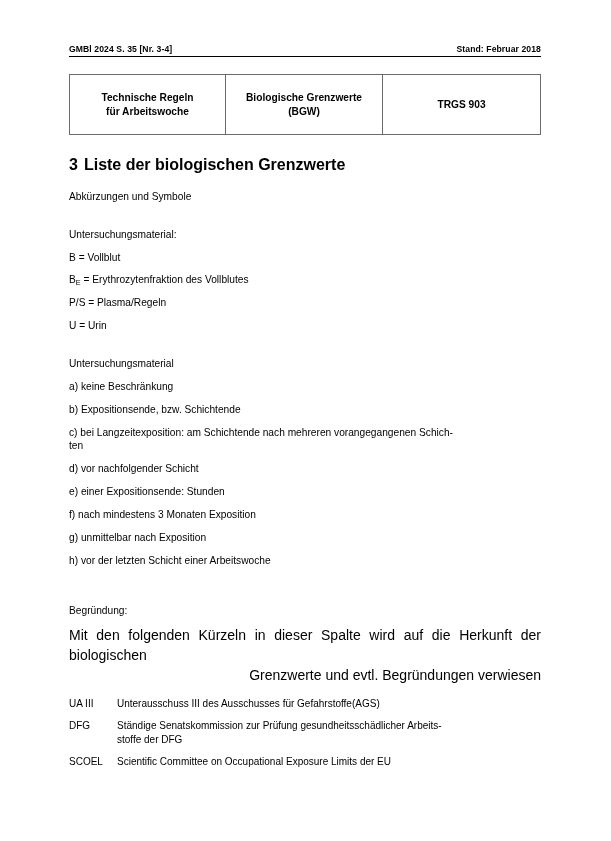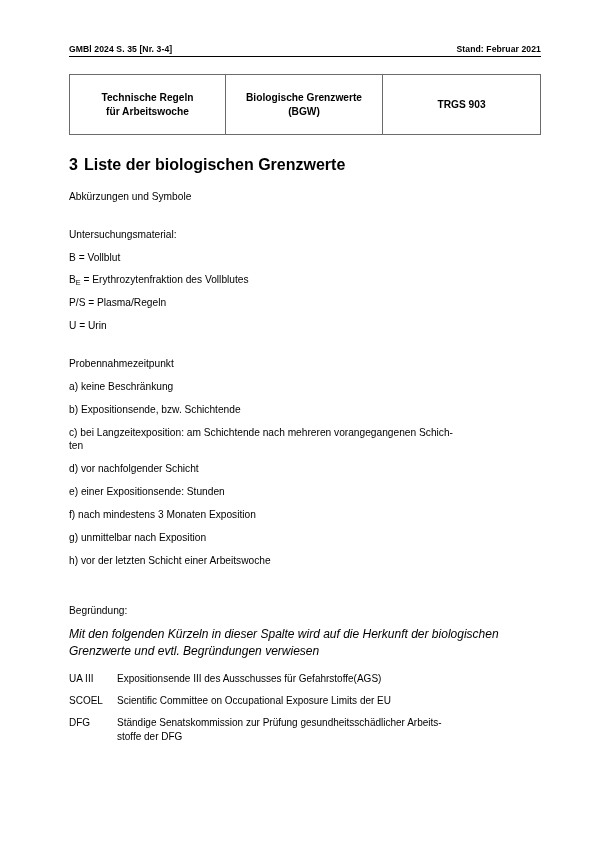--- a/index.html
+++ b/index.html
@@ -94,26 +94,25 @@
 
   sub.sub-e {
     font-size: 7.3px;
     vertical-align: baseline;
     position: relative;
     top: 2px;
   }
 
   .just-para {
     margin-top: 9px;
-    font-size: 12px;
+    font-size: 14px;
     line-height: 1.42;
     text-align: justify;
-    font-style: italic;
-  }
-  .just-para .l2 { display: block; text-align: left; }
+  }
+  .just-para .l2 { display: block; text-align: right; }
 
   
   .abbr-list { margin-top: 11px; }
   .abbr-row {
     display: flex;
     margin-top: 8px;
     font-size: 10px;
     line-height: 1.4;
   }
   .abbr-row:first-child { margin-top: 0; }
@@ -127,21 +126,21 @@
   .abbr-val.justified .l2 { display: block; text-align: left; }
 </style>
 </head>
 <body>
 
 <div class="page">
   <div class="content">
 
     <div class="doc-header">
       <span>GMBl 2024 S. 35 [Nr. 3-4]</span>
-      <span>Stand: Februar 2021</span>
+      <span>Stand: Februar 2018</span>
     </div>
 
     <div class="title-table">
       <div class="title-cell c1">
         <div>
           <span>Technische Regeln</span><br>
           <span>für Arbeitswoche</span>
         </div>
       </div>
       <div class="title-cell c2">
@@ -170,21 +169,21 @@
     <div class="list-line">
       <span>B</span><sub class="sub-e">E</sub><span> = Erythrozytenfraktion des Vollblutes</span>
     </div>
     <div class="list-line">
       <span>P/S</span><span> = Plasma/Regeln</span>
     </div>
     <div class="list-line">
       <span>U</span><span> = Urin</span>
     </div>
 
-    <div class="plain gap-lg">Probennahmezeitpunkt</div>
+    <div class="plain gap-lg">Untersuchungsmaterial</div>
 
     <div class="list-line">
       <span>a)</span>
       <span>keine Beschränkung</span>
     </div>
     <div class="list-line">
       <span>b)</span>
       <span>Expositionsende, bzw. Schichtende</span>
     </div>
     <div class="list-line wrap">
@@ -217,32 +216,32 @@
 
     <div class="just-para">
       <span>Mit den folgenden Kürzeln in dieser Spalte wird auf die Herkunft der biologischen</span>
       <span class="l2">Grenzwerte und evtl. Begründungen verwiesen</span>
     </div>
 
     <div class="abbr-list">
       <div class="abbr-row">
         <div class="abbr-key">UA III</div>
         <div class="abbr-val">
-          <span>Expositionsende III des Ausschusses für Gefahrstoffe(AGS)</span>
-        </div>
-      </div>
-      <div class="abbr-row">
-        <div class="abbr-key">SCOEL</div>
-        <div class="abbr-val">
-          <span>Scientific Committee on Occupational Exposure Limits der EU</span>
+          <span>Unterausschuss III des Ausschusses für Gefahrstoffe(AGS)</span>
         </div>
       </div>
       <div class="abbr-row">
         <div class="abbr-key">DFG</div>
         <div class="abbr-val justified">
           <span>Ständige Senatskommission zur Prüfung gesundheitsschädlicher Arbeits-</span>
           <span class="l2">stoffe der DFG</span>
         </div>
       </div>
+      <div class="abbr-row">
+        <div class="abbr-key">SCOEL</div>
+        <div class="abbr-val">
+          <span>Scientific Committee on Occupational Exposure Limits der EU</span>
+        </div>
+      </div>
     </div>
 
   </div>
 </div>
 
 </body></html>

